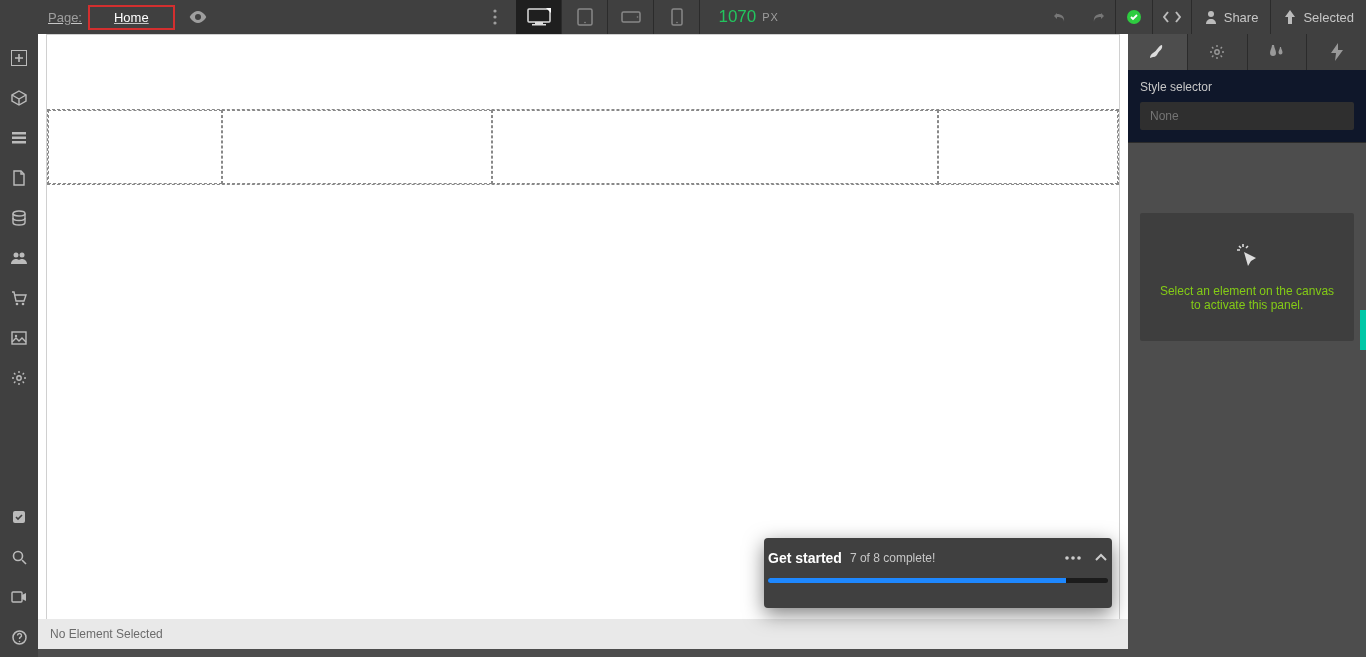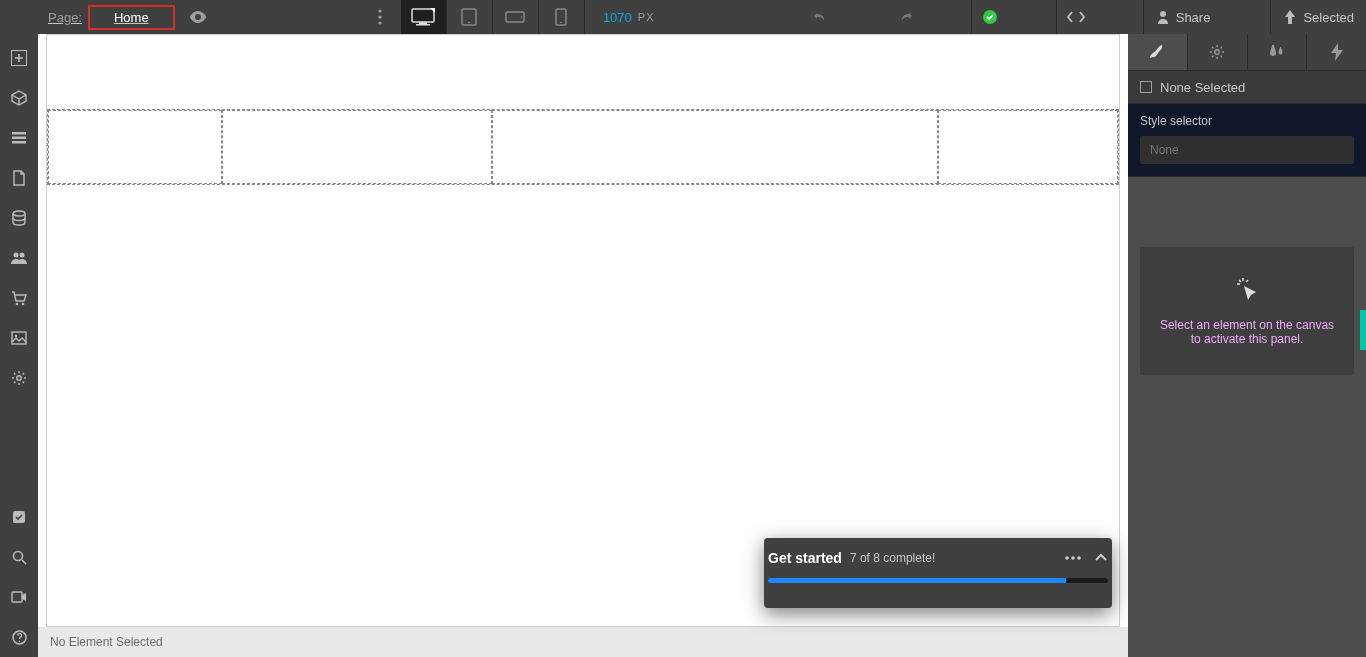--- a/index.html
+++ b/index.html
@@ -10,23 +10,23 @@
 .topbar-left { display:flex; align-items:center; height:100%;text-decoration:underline; }
 .page-label { color:#9e9e9e; margin-left:48px; margin-right:6px; }
 .page-name-box { border:2px solid #d32f2f; padding:3px 24px; color:#fff; }
 .eye-btn { width:34px; height:34px; display:flex; align-items:center; justify-content:center; margin-left:6px; cursor:pointer; }
 .topbar-fill { flex:1; }
 .kebab-btn { width:34px; height:34px; display:flex; align-items:center; justify-content:center; cursor:pointer; margin-right:4px; }
 .device-group { display:flex; align-items:center; height:100%; }
 .device-btn { width:46px; height:34px; display:flex; align-items:center; justify-content:center; cursor:pointer; border-right:1px solid #2b2b2b; }
 .device-btn.active { background:#1f1f1f; }
 .width-wrap { display:flex; align-items:center; margin-left:18px; }
-.width-val { color:#0ea5e9; font-size:13px; }
+.width-val { color:#22c55e; font-size:17px; }
 .width-px { color:#9e9e9e; font-size:11px; margin-left:6px; letter-spacing:1px; }
-.topbar-right { display:flex; align-items:center; height:100%;gap:48px; }
+.topbar-right { display:flex; align-items:center; height:100%; }
 .tr-btn { height:34px; display:flex; align-items:center; justify-content:center; padding:0 12px; cursor:pointer; border-left:1px solid #2b2b2b; }
 .tr-btn.small { padding:0 10px; }
 .tr-btn .label { color:#c7c7c7; margin-left:6px; font-size:13px; }
 .undo-btn, .redo-btn { width:36px; height:34px; display:flex; align-items:center; justify-content:center; cursor:pointer; }
 
 
 .leftbar { position:absolute; top:34px; left:0; width:38px; height:623px; background:#404040; display:flex; flex-direction:column; align-items:center; }
 .leftbar-logo { position:absolute; top:0; left:0; width:38px; height:34px; background:#363636; display:flex; align-items:center; justify-content:center; }
 .lb-btn { width:38px; height:40px; display:flex; align-items:center; justify-content:center; cursor:pointer; }
 .lb-group-top { margin-top:4px; }
@@ -36,21 +36,21 @@
 .canvas-area { position:absolute; top:34px; left:38px; width:1090px; height:593px; background:#fff; }
 .canvas-inner { position:absolute; top:0; left:8px; right:8px; height:100%; border:1px solid #d0d0d0; }
 .element-row { position:absolute; top:74px; left:0; right:0; height:76px; border:1px dashed #888; display:flex; }
 .col { border:1px dashed #888; height:74px; }
 .col-a { width:174px; }
 .col-b { width:270px; }
 .col-c { width:446px; }
 .col-d { flex:1; }
 
 
-.statusbar { position:absolute; bottom:0; left:38px; width:1090px; height:30px; background:#e9e9e9; display:flex; align-items:center; padding:0 12px; color:#6b6b6b; font-size:12px; }
+.statusbar { position:absolute; bottom:8px; left:38px; width:1090px; height:30px; background:#e9e9e9; display:flex; align-items:center; padding:0 12px; color:#6b6b6b; font-size:12px; }
 
 
 .onboard { position:absolute; left:764px; top:538px; width:348px; height:70px; background:#404040; border-radius:4px; box-shadow:0 6px 20px rgba(0,0,0,0.5); padding:12px 4px; }
 .onboard-top { display:flex; align-items:center; }
 .onboard-title { color:#fff; font-weight:600; font-size:14px; }
 .onboard-sub { color:#c7c7c7; font-size:12px; margin-left:8px; }
 .onboard-actions { margin-left:auto; display:flex; align-items:center; gap:12px; }
 .onboard-bar-bg { margin-top:12px; width:100%; height:5px; background:#1c1c1c; border-radius:3px; overflow:hidden; }
 .onboard-bar-fg { height:100%; background:#1e88ff; width:87.5%; }
 
@@ -59,21 +59,21 @@
 .rp-tabs { display:flex; height:36px; }
 .rp-tab { flex:1; display:flex; align-items:center; justify-content:center; cursor:pointer; border-right:1px solid #2b2b2b; }
 .rp-tab:last-child { border-right:none; }
 .rp-tab.active { background:#4d4d4d; }
 .rp-none { height:34px; display:flex; align-items:center; padding:0 12px; border-top:1px solid #2b2b2b; border-bottom:1px solid #2b2b2b; background:#3a3a3a; }
 .rp-none .sq { width:12px; height:12px; border:1.5px solid #9e9e9e; margin-right:8px; }
 .rp-section { padding:10px 12px 12px; border-bottom:1px solid #2b2b2b; background:#0f172a; }
 .rp-section-label { font-size:12px; color:#c7c7c7; margin-bottom:8px; }
 .rp-input { width:100%; height:28px; background:#2f2f2f; border:none; color:#9e9e9e; padding:0 10px; font-size:12px; border-radius:2px; }
 .rp-empty { background:#4d4d4d; flex:1; display:flex; align-items:flex-start; justify-content:center; padding-top:70px; }
-.rp-empty-inner { width:214px; height:128px; background:#3e3e3e; display:flex; flex-direction:column; align-items:center; justify-content:center; text-align:center; font-size:12px; color:#f0abfc; border-radius:2px; }
+.rp-empty-inner { width:214px; height:128px; background:#3e3e3e; display:flex; flex-direction:column; align-items:center; justify-content:center; text-align:center; font-size:12px; color:#84cc16; border-radius:2px; }
 .rp-empty-inner svg { margin-bottom:14px; }
 .rp-teal-tab { position:absolute; right:0; top:310px; width:6px; height:40px; background:#00c7a6; }
 
 svg { display:block; }
 </style>
 </head>
 <body>
 
 <div class="leftbar-logo">
   <svg width="20" height="14" viewBox="0 0 24 16">
@@ -314,24 +314,20 @@
       <svg width="18" height="16" viewBox="0 0 18 16">
           <path d="M4 1C4 4 2 6 2 9a3 3 0 006 0c0-3-2-5-2-8zM12 3c0 2-1.5 3.5-1.5 5.5a2 2 0 004 0C14.5 6.5 13 5 13 3z" fill="#999"></path>
         </svg>
     </div>
     <div class="rp-tab">
       <svg width="12" height="18" viewBox="0 0 12 18">
           <path d="M7 0L0 10h5l-1 8 8-11H7z" fill="#999"></path>
         </svg>
     </div>
   </div>
-  <div class="rp-none">
-    <div class="sq"></div>
-    <span>None Selected</span>
-  </div>
   <div class="rp-section">
     <div class="rp-section-label">Style selector</div>
     <input class="rp-input" readonly="" placeholder="None" style="">
   </div>
   <div class="rp-empty">
     <div class="rp-empty-inner">
       <svg width="26" height="28" viewBox="0 0 26 28">
         <path d="M10 10l4 14 3-5 5-3z" fill="#ddd"></path>
         <path d="M9 2v3M3 8h3M5 4l2 2M14 4l-2 2" stroke="#ddd" stroke-width="1.6"></path>
       </svg>

